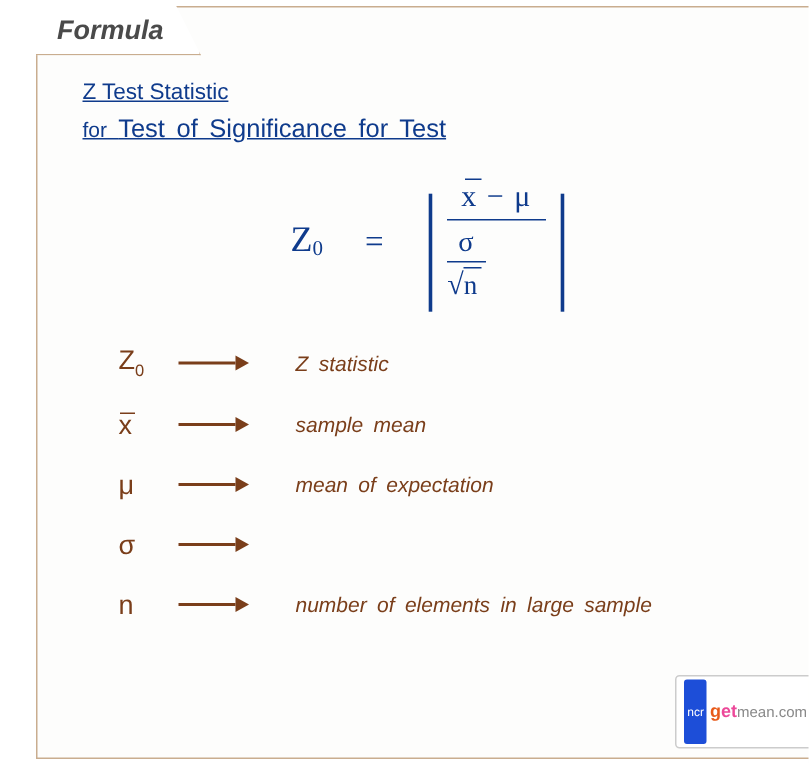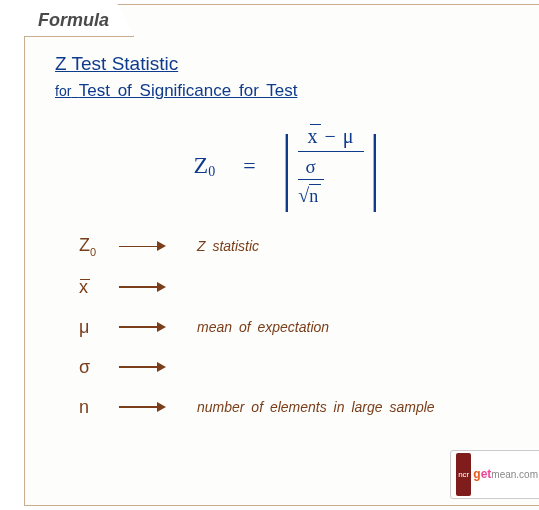--- a/index.html
+++ b/index.html
@@ -34,21 +34,21 @@
     clip-path: polygon(0 0, 85% 0, 100% 100%, 0 100%);
     width: 110px;
     box-sizing: border-box;
     z-index: 2;
   }
   .content {
     padding: 48px 24px 10px 24px;
   }
   .title1 {
     color: #0f3b8c;
-    font-size: 19px;
+    font-size: 15px;
     text-decoration: underline;
     margin-bottom: 6px;
     margin-left: 6px;
   }
   .title2 {
     color: #0f3b8c;
     font-size: 17px;
     margin-left: 6px;
     margin-bottom: 24px;
     word-spacing: 3px;
@@ -186,21 +186,21 @@
     color: #888;
     border: 1px solid #ccc;
     border-radius: 3px;
     padding: 2px 5px;
     background: #fff;
   }
   .logo .g { color: #e85a1a; font-weight: bold; }
   .logo .et { color: #ec4899; font-weight: bold; }
   .logo .calc { color: #888; font-size: 10px; }
   .logo .box { 
-    display:inline-block; background:#7f1d1d; color:#fff; 
+    display:inline-block; background:#1d4ed8; color:#fff; 
     font-size:8px; padding:17px 2px; border-radius:2px; 
     margin-right:2px; vertical-align:1px;
   }
 </style>
 </head>
 <body>
 
 <div class="card">
   <div class="tab">Formula</div>
 
@@ -238,20 +238,21 @@
             <span class="arrow-head"></span>
           </span>
         <span class="desc">Z statistic</span>
       </div>
       <div class="legend-row">
         <span class="sym"><span class="xover"></span><span>x</span></span>
         <span class="arrow">
             <span class="arrow-line"></span>
             <span class="arrow-head"></span>
           </span>
+        <span class="desc">sample mean</span>
       </div>
       <div class="legend-row">
         <span class="sym">μ</span>
         <span class="arrow">
             <span class="arrow-line"></span>
             <span class="arrow-head"></span>
           </span>
         <span class="desc">mean of expectation</span>
       </div>
       <div class="legend-row">

